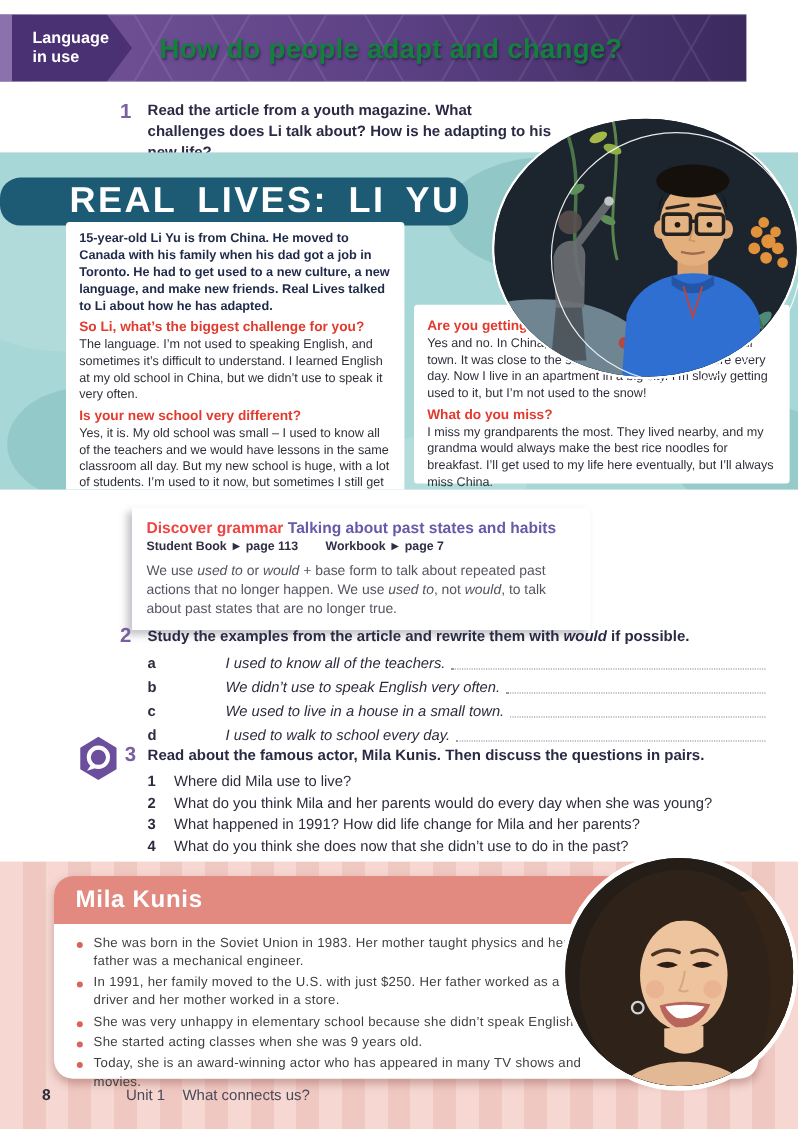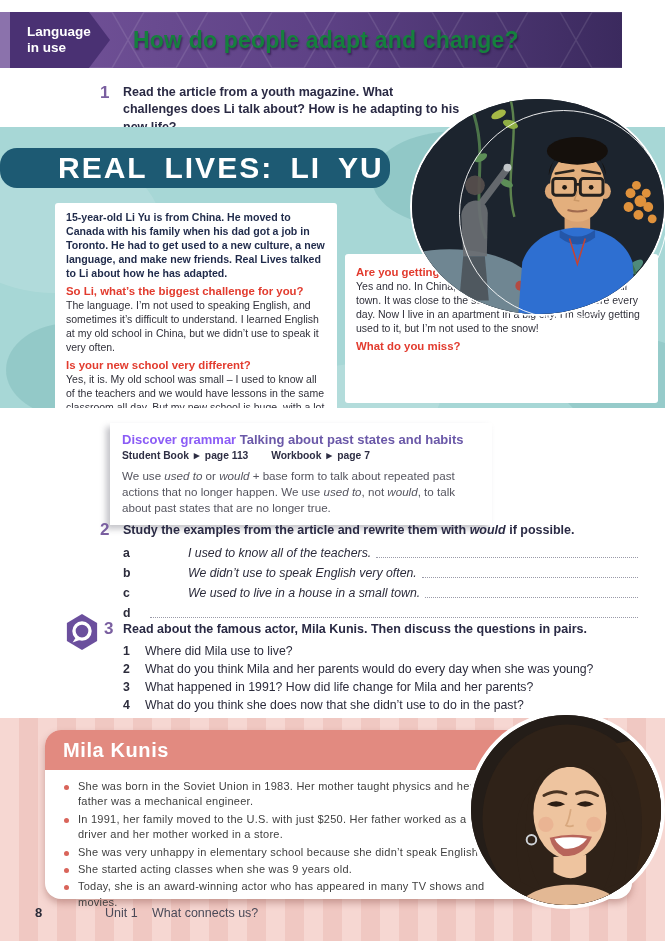--- a/index.html
+++ b/index.html
@@ -33,35 +33,35 @@
   .blob{position:absolute;border-radius:50%;}
   .b1{left:-50px;top:26px;width:210px;height:140px;background:rgba(255,255,255,.12);}
   .b2{left:372px;top:4px;width:170px;height:96px;background:rgba(60,140,140,.20);}
   .b3{left:6px;top:196px;width:130px;height:94px;background:rgba(60,140,140,.18);}
   .b4{left:290px;top:236px;width:150px;height:72px;background:rgba(255,255,255,.14);}
   .b5{left:560px;top:210px;width:140px;height:90px;background:rgba(60,140,140,.16);}
   .rl-bar{position:absolute;left:0;top:21px;width:390px;height:40px;background:#1d5a73;border-radius:17px;}
   .rl-title{color:#fff;font-weight:bold;font-size:30px;letter-spacing:2px;word-spacing:7px;
     line-height:40px;padding-left:58px;white-space:nowrap;}
   .qa-box{position:absolute;background:#fff;border-radius:3px;padding:8px 11px;box-sizing:border-box;}
-  .qa-left{left:55px;top:76px;width:282px;height:269px;}
+  .qa-left{left:55px;top:58px;width:282px;height:269px;}
   .qa-right{left:345px;top:127px;width:313px;height:149px;}
   .intro{font-weight:bold;font-size:10.6px;line-height:1.32;color:#1f2a4a;margin:0 0 3px 0;}
   .q{color:#e23b2e;font-weight:bold;font-size:11.4px;line-height:1.25;margin:3px 0 1px 0;}
   .a{font-size:10.5px;line-height:1.32;color:#30303a;margin:0;}
   
   .liyu-photo{position:absolute;left:410px;top:97px;width:256px;height:219px;border-radius:50%;
     overflow:hidden;border:2px solid #fff;box-sizing:border-box;z-index:5;background:#1c242e;}
   .photo-ring{position:absolute;left:459px;top:110px;width:207px;height:207px;border-radius:50%;
     border:1.5px solid rgba(255,255,255,.9);z-index:6;pointer-events:none;}
   
   .grammar-box{position:absolute;left:110px;top:423px;width:382px;background:#fff;
     box-shadow:-4px 4px 6px rgba(100,100,112,.38);padding:9px 12px 10px 12px;box-sizing:border-box;}
   .gb-title{font-size:13px;font-weight:bold;}
-  .gb-dark{color:#8b5cf6;}
+  .gb-dark{color:#ef4444;}
   .gb-purple{color:#6a58a8;}
   .gb-refs{font-size:10.3px;font-weight:bold;color:#2e2e44;margin-top:3px;}
   .gb-refs span{margin-right:20px;}
   .gb-body{font-size:11.6px;line-height:1.36;color:#55555f;margin-top:7px;}
   
   .ex2{position:absolute;left:100px;top:520px;width:540px;height:102px;}
   .ex2 .ex-num{left:0;top:0;}
   .ex2 .ex-prompt{left:23px;top:2px;width:500px;}
   .ex-row{position:absolute;left:23px;width:517px;display:flex;align-items:flex-end;height:15px;
     font-size:12.3px;color:#2c2c3c;}
@@ -139,20 +139,21 @@
       <p class="q">So Li, what’s the biggest challenge for you?</p>
       <p class="a">The language. I’m not used to speaking English, and sometimes it’s difficult to understand. I learned English at my old school in China, but we didn’t use to speak it very often.</p>
       <p class="q">Is your new school very different?</p>
       <p class="a">Yes, it is. My old school was small – I used to know all of the teachers and we would have lessons in the same classroom all day. But my new school is huge, with a lot of students. I’m used to it now, but sometimes I still get lost!</p>
     </div>
 
     <div class="qa-box qa-right">
       <p class="q">Are you getting used to your new home?</p>
       <p class="a">Yes and no. In China, we used to live in a house in a small town. It was close to the school so I used to walk there every day. Now I live in an apartment in a big city. I’m slowly getting used to it, but I’m not used to the snow!</p>
       <p class="q">What do you miss?</p>
+      <p class="a">I miss my grandparents the most. They lived nearby, and my grandma would always make the best rice noodles for breakfast. I’ll get used to my life here eventually, but I’ll always miss China.</p>
     </div>
   </div>
 
   <div class="liyu-photo">
     <svg width="100%" height="100%" viewBox="0 0 256 219" preserveAspectRatio="xMidYMid slice" xmlns="http://www.w3.org/2000/svg">
       <rect width="256" height="219" fill="#1c242e"></rect>
       <ellipse cx="38" cy="205" rx="95" ry="52" fill="#7e98a3" opacity=".85"></ellipse>
       <path d="M60 8 C80 58,58 100,75 142" stroke="#55824f" stroke-width="3" fill="none" opacity=".85"></path>
       <path d="M100 0 C110 40,93 80,104 120" stroke="#6d9a55" stroke-width="2.5" fill="none" opacity=".8"></path>
       <ellipse cx="88" cy="16" rx="8" ry="4" fill="#a6b946" transform="rotate(-25 88 16)"></ellipse>
@@ -231,20 +232,21 @@
       <span class="row-text">We didn’t use to speak English very often.</span>
       <span class="dots"></span>
     </div>
     <div class="ex-row r2">
       <span class="row-letter">c</span>
       <span class="row-text">We used to live in a house in a small town.</span>
       <span class="dots"></span>
     </div>
     <div class="ex-row r3">
       <span class="row-letter">d</span>
+      <span class="row-text">I used to walk to school every day.</span>
       <span class="dots"></span>
     </div>
   </div>
 
   <div class="ex3">
     <svg class="hex-icon" viewBox="0 0 36 40" xmlns="http://www.w3.org/2000/svg">
       <polygon points="18,1 34,10.5 34,29.5 18,39 2,29.5 2,10.5" fill="#6b4f9d"></polygon>
       <circle cx="18" cy="19" r="8.5" fill="none" stroke="#ffffff" stroke-width="3.6"></circle>
       <path d="M12 25 L8 31 L17 28 Z" fill="#ffffff"></path>
     </svg>

